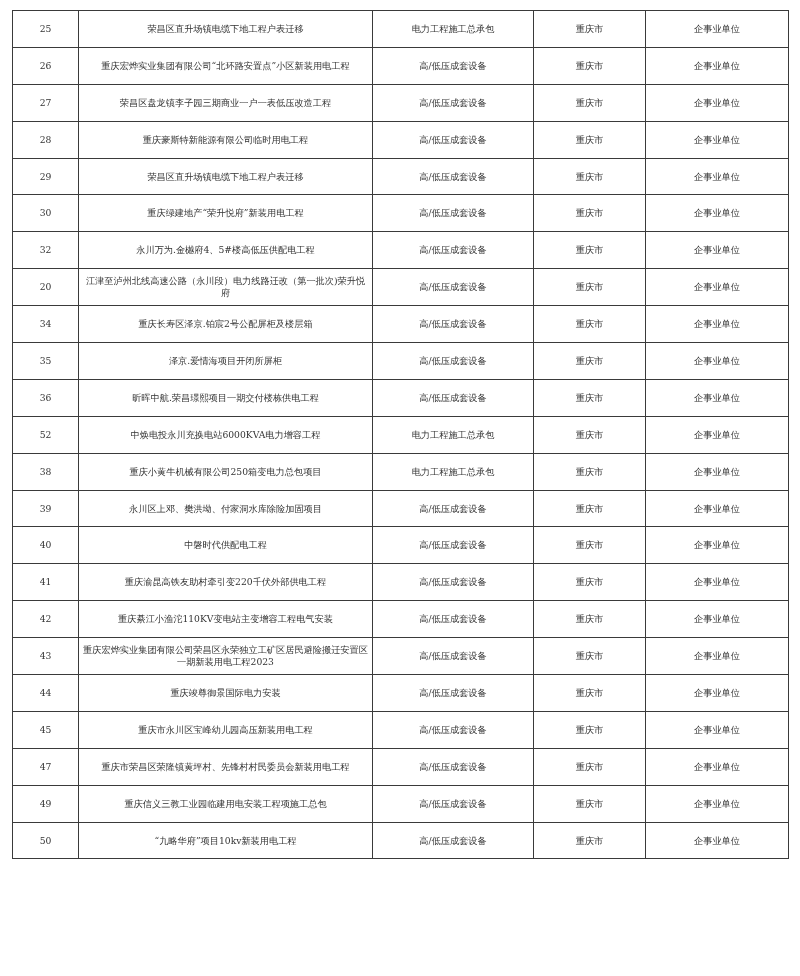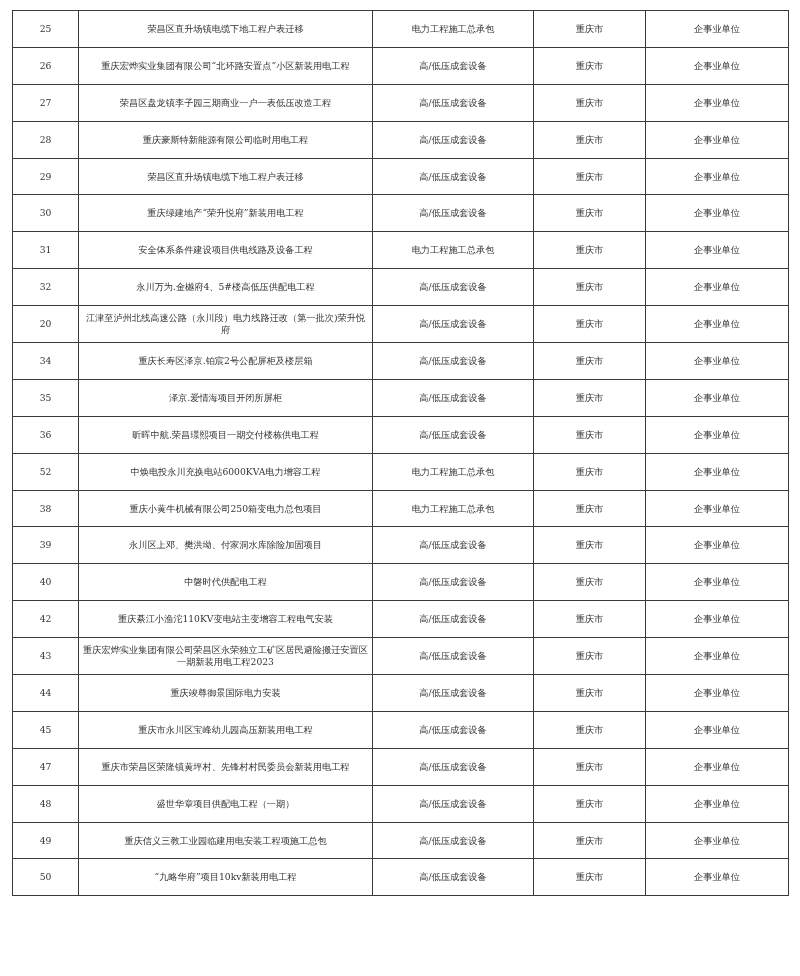--- a/index.html
+++ b/index.html
@@ -89,27 +89,20 @@
     <td>企事业单位</td>
   </tr>
       <tr>
     <td class="no">30</td>
     <td>重庆绿建地产“荣升悦府”新装用电工程</td>
     <td>高/低压成套设备</td>
     <td>重庆市</td>
     <td>企事业单位</td>
   </tr>
       <tr>
-    <td class="no">31</td>
-    <td>安全体系条件建设项目供电线路及设备工程</td>
-    <td>电力工程施工总承包</td>
-    <td>重庆市</td>
-    <td>企事业单位</td>
-  </tr>
-      <tr>
     <td class="no">32</td>
     <td>永川万为.金樾府4、5#楼高低压供配电工程</td>
     <td>高/低压成套设备</td>
     <td>重庆市</td>
     <td>企事业单位</td>
   </tr>
       <tr>
     <td class="no">20</td>
     <td>江津至泸州北线高速公路（永川段）电力线路迁改（第一批次)荣升悦府</td>
     <td>高/低压成套设备</td>
@@ -159,20 +152,27 @@
     <td>企事业单位</td>
   </tr>
       <tr>
     <td class="no">40</td>
     <td>中磐时代供配电工程</td>
     <td>高/低压成套设备</td>
     <td>重庆市</td>
     <td>企事业单位</td>
   </tr>
       <tr>
+    <td class="no">41</td>
+    <td>重庆渝昆高铁友助村牵引变220千伏外部供电工程</td>
+    <td>高/低压成套设备</td>
+    <td>重庆市</td>
+    <td>企事业单位</td>
+  </tr>
+      <tr>
     <td class="no">42</td>
     <td>重庆綦江小渔沱110KV变电站主变增容工程电气安装</td>
     <td>高/低压成套设备</td>
     <td>重庆市</td>
     <td>企事业单位</td>
   </tr>
       <tr>
     <td class="no">43</td>
     <td>重庆宏烨实业集团有限公司荣昌区永荣独立工矿区居民避险搬迁安置区一期新装用电工程2023</td>
     <td>高/低压成套设备</td>
@@ -189,27 +189,20 @@
       <tr>
     <td class="no">45</td>
     <td>重庆市永川区宝峰幼儿园高压新装用电工程</td>
     <td>高/低压成套设备</td>
     <td>重庆市</td>
     <td>企事业单位</td>
   </tr>
       <tr>
     <td class="no">47</td>
     <td>重庆市荣昌区荣隆镇黄坪村、先锋村村民委员会新装用电工程</td>
-    <td>高/低压成套设备</td>
-    <td>重庆市</td>
-    <td>企事业单位</td>
-  </tr>
-      <tr>
-    <td class="no">48</td>
-    <td>盛世华章项目供配电工程（一期）</td>
     <td>高/低压成套设备</td>
     <td>重庆市</td>
     <td>企事业单位</td>
   </tr>
       <tr>
     <td class="no">49</td>
     <td>重庆信义三教工业园临建用电安装工程项施工总包</td>
     <td>高/低压成套设备</td>
     <td>重庆市</td>
     <td>企事业单位</td>

